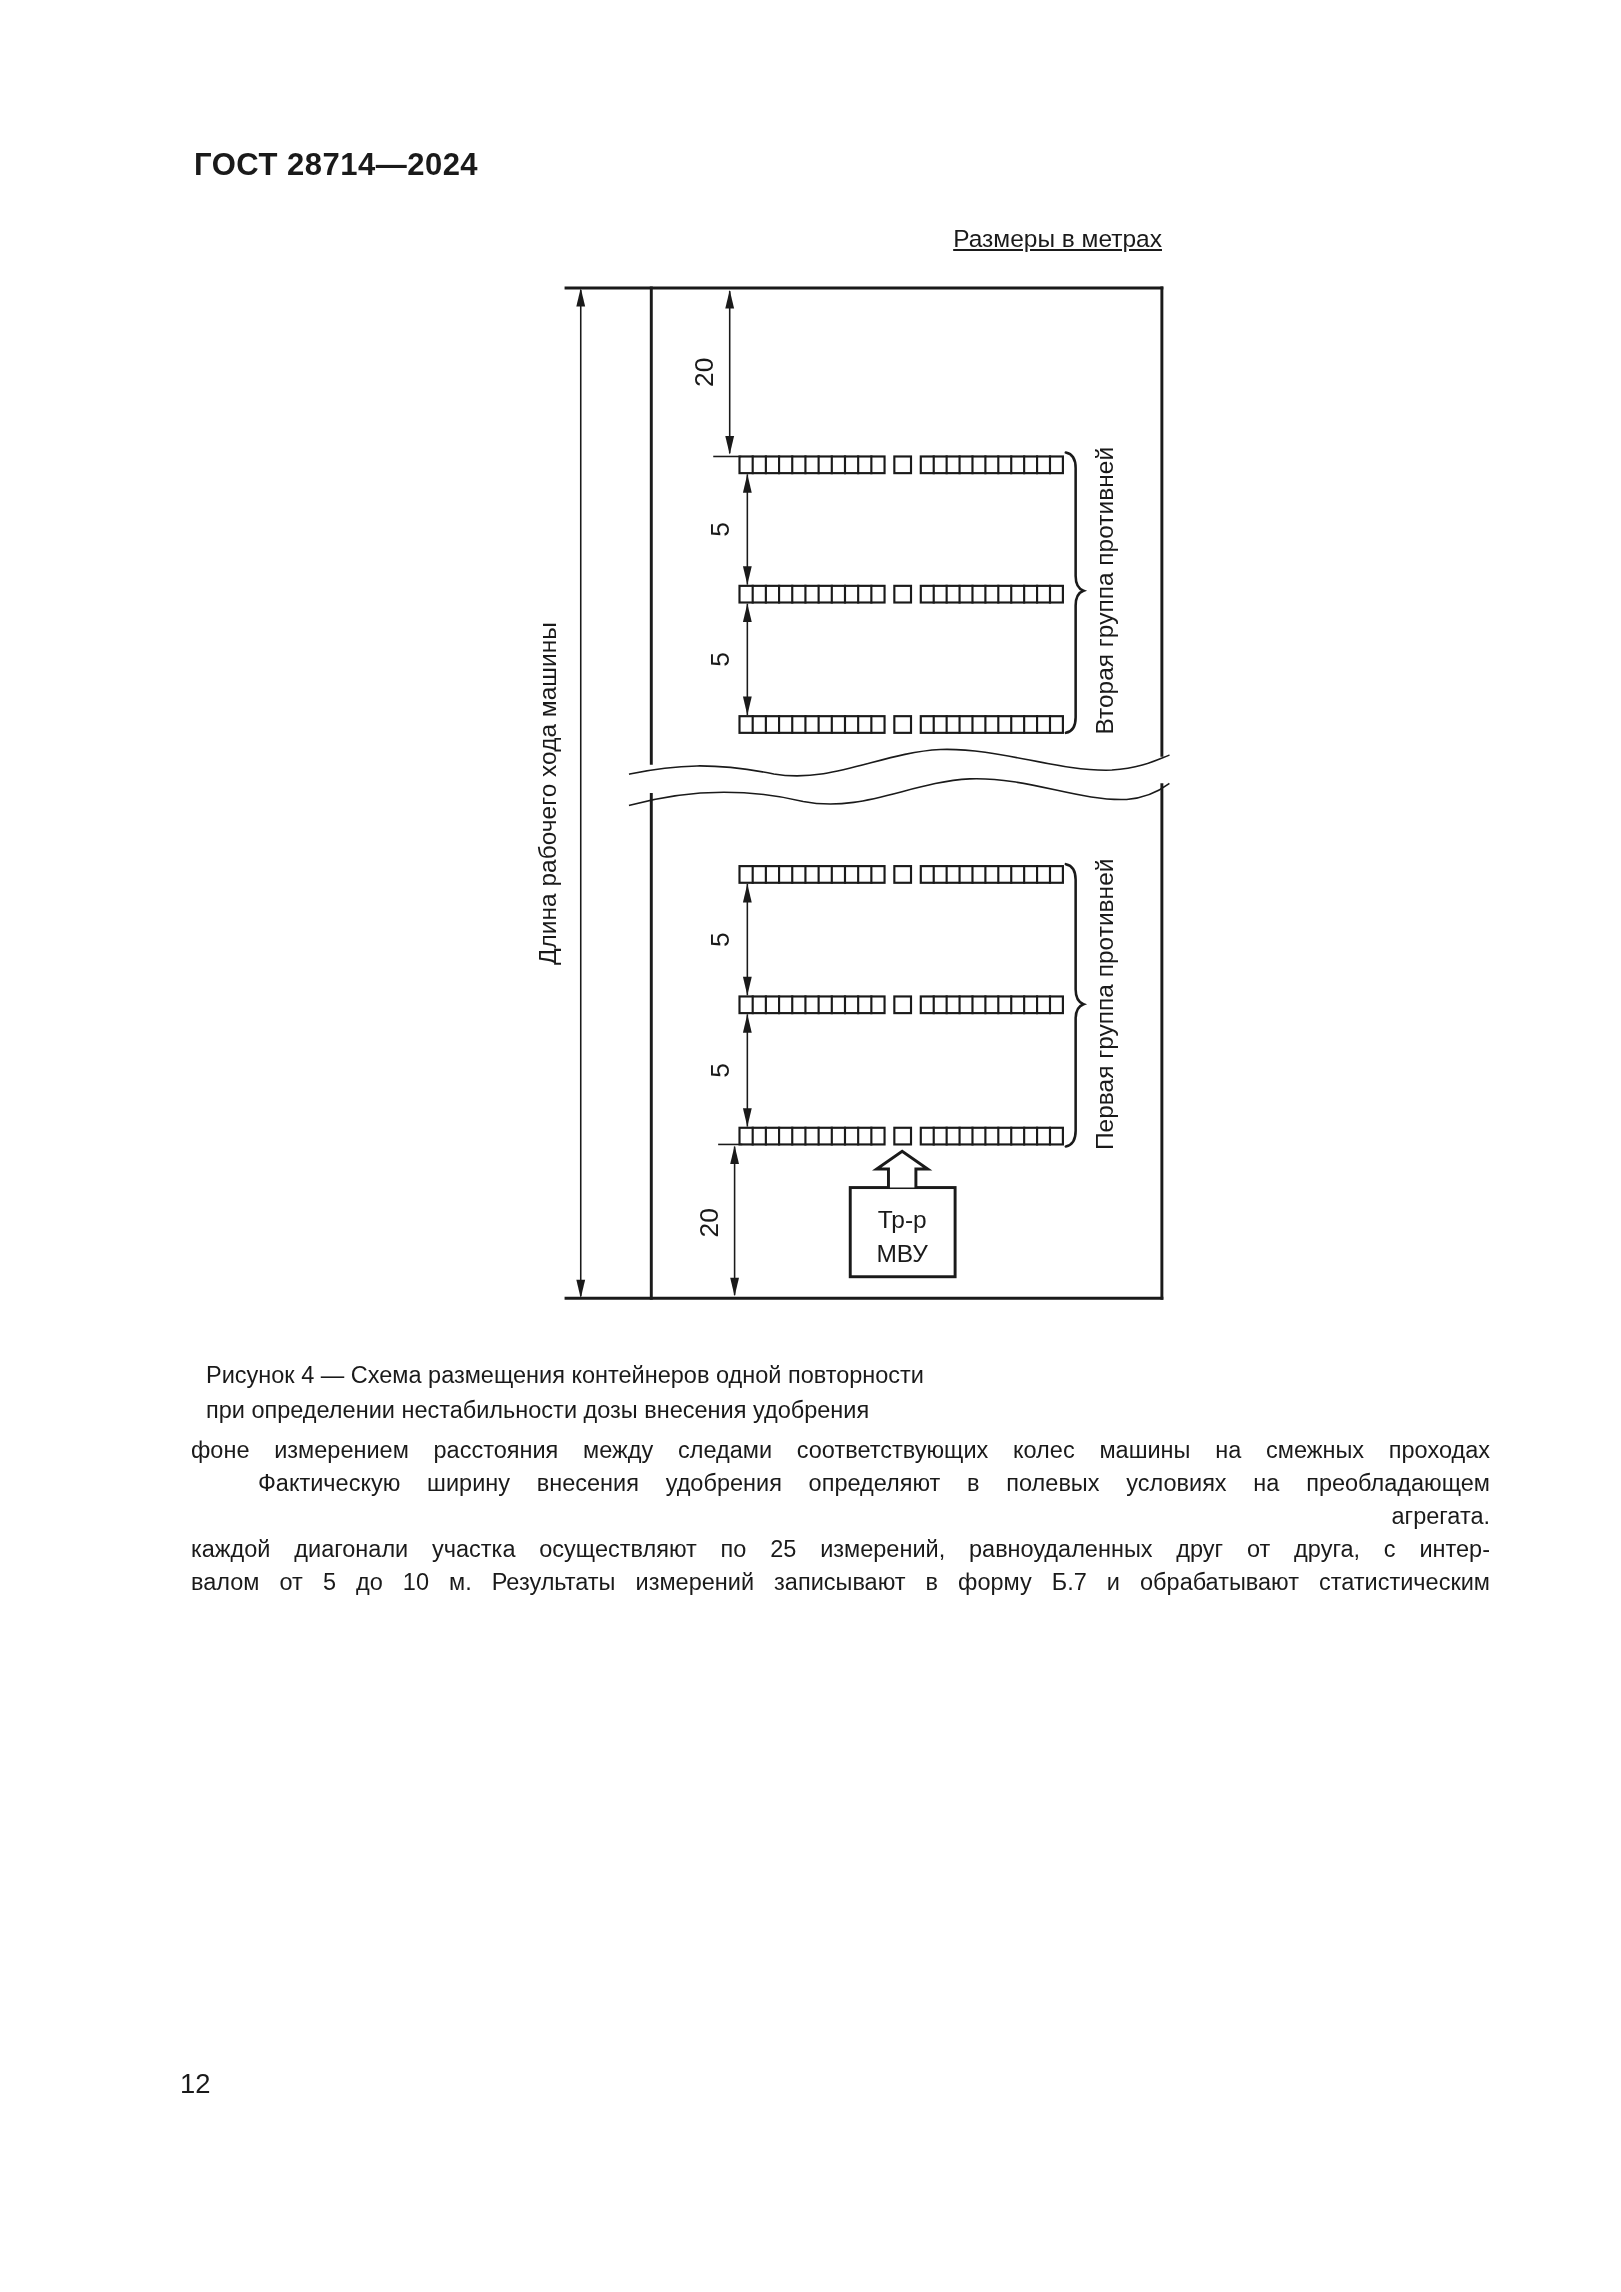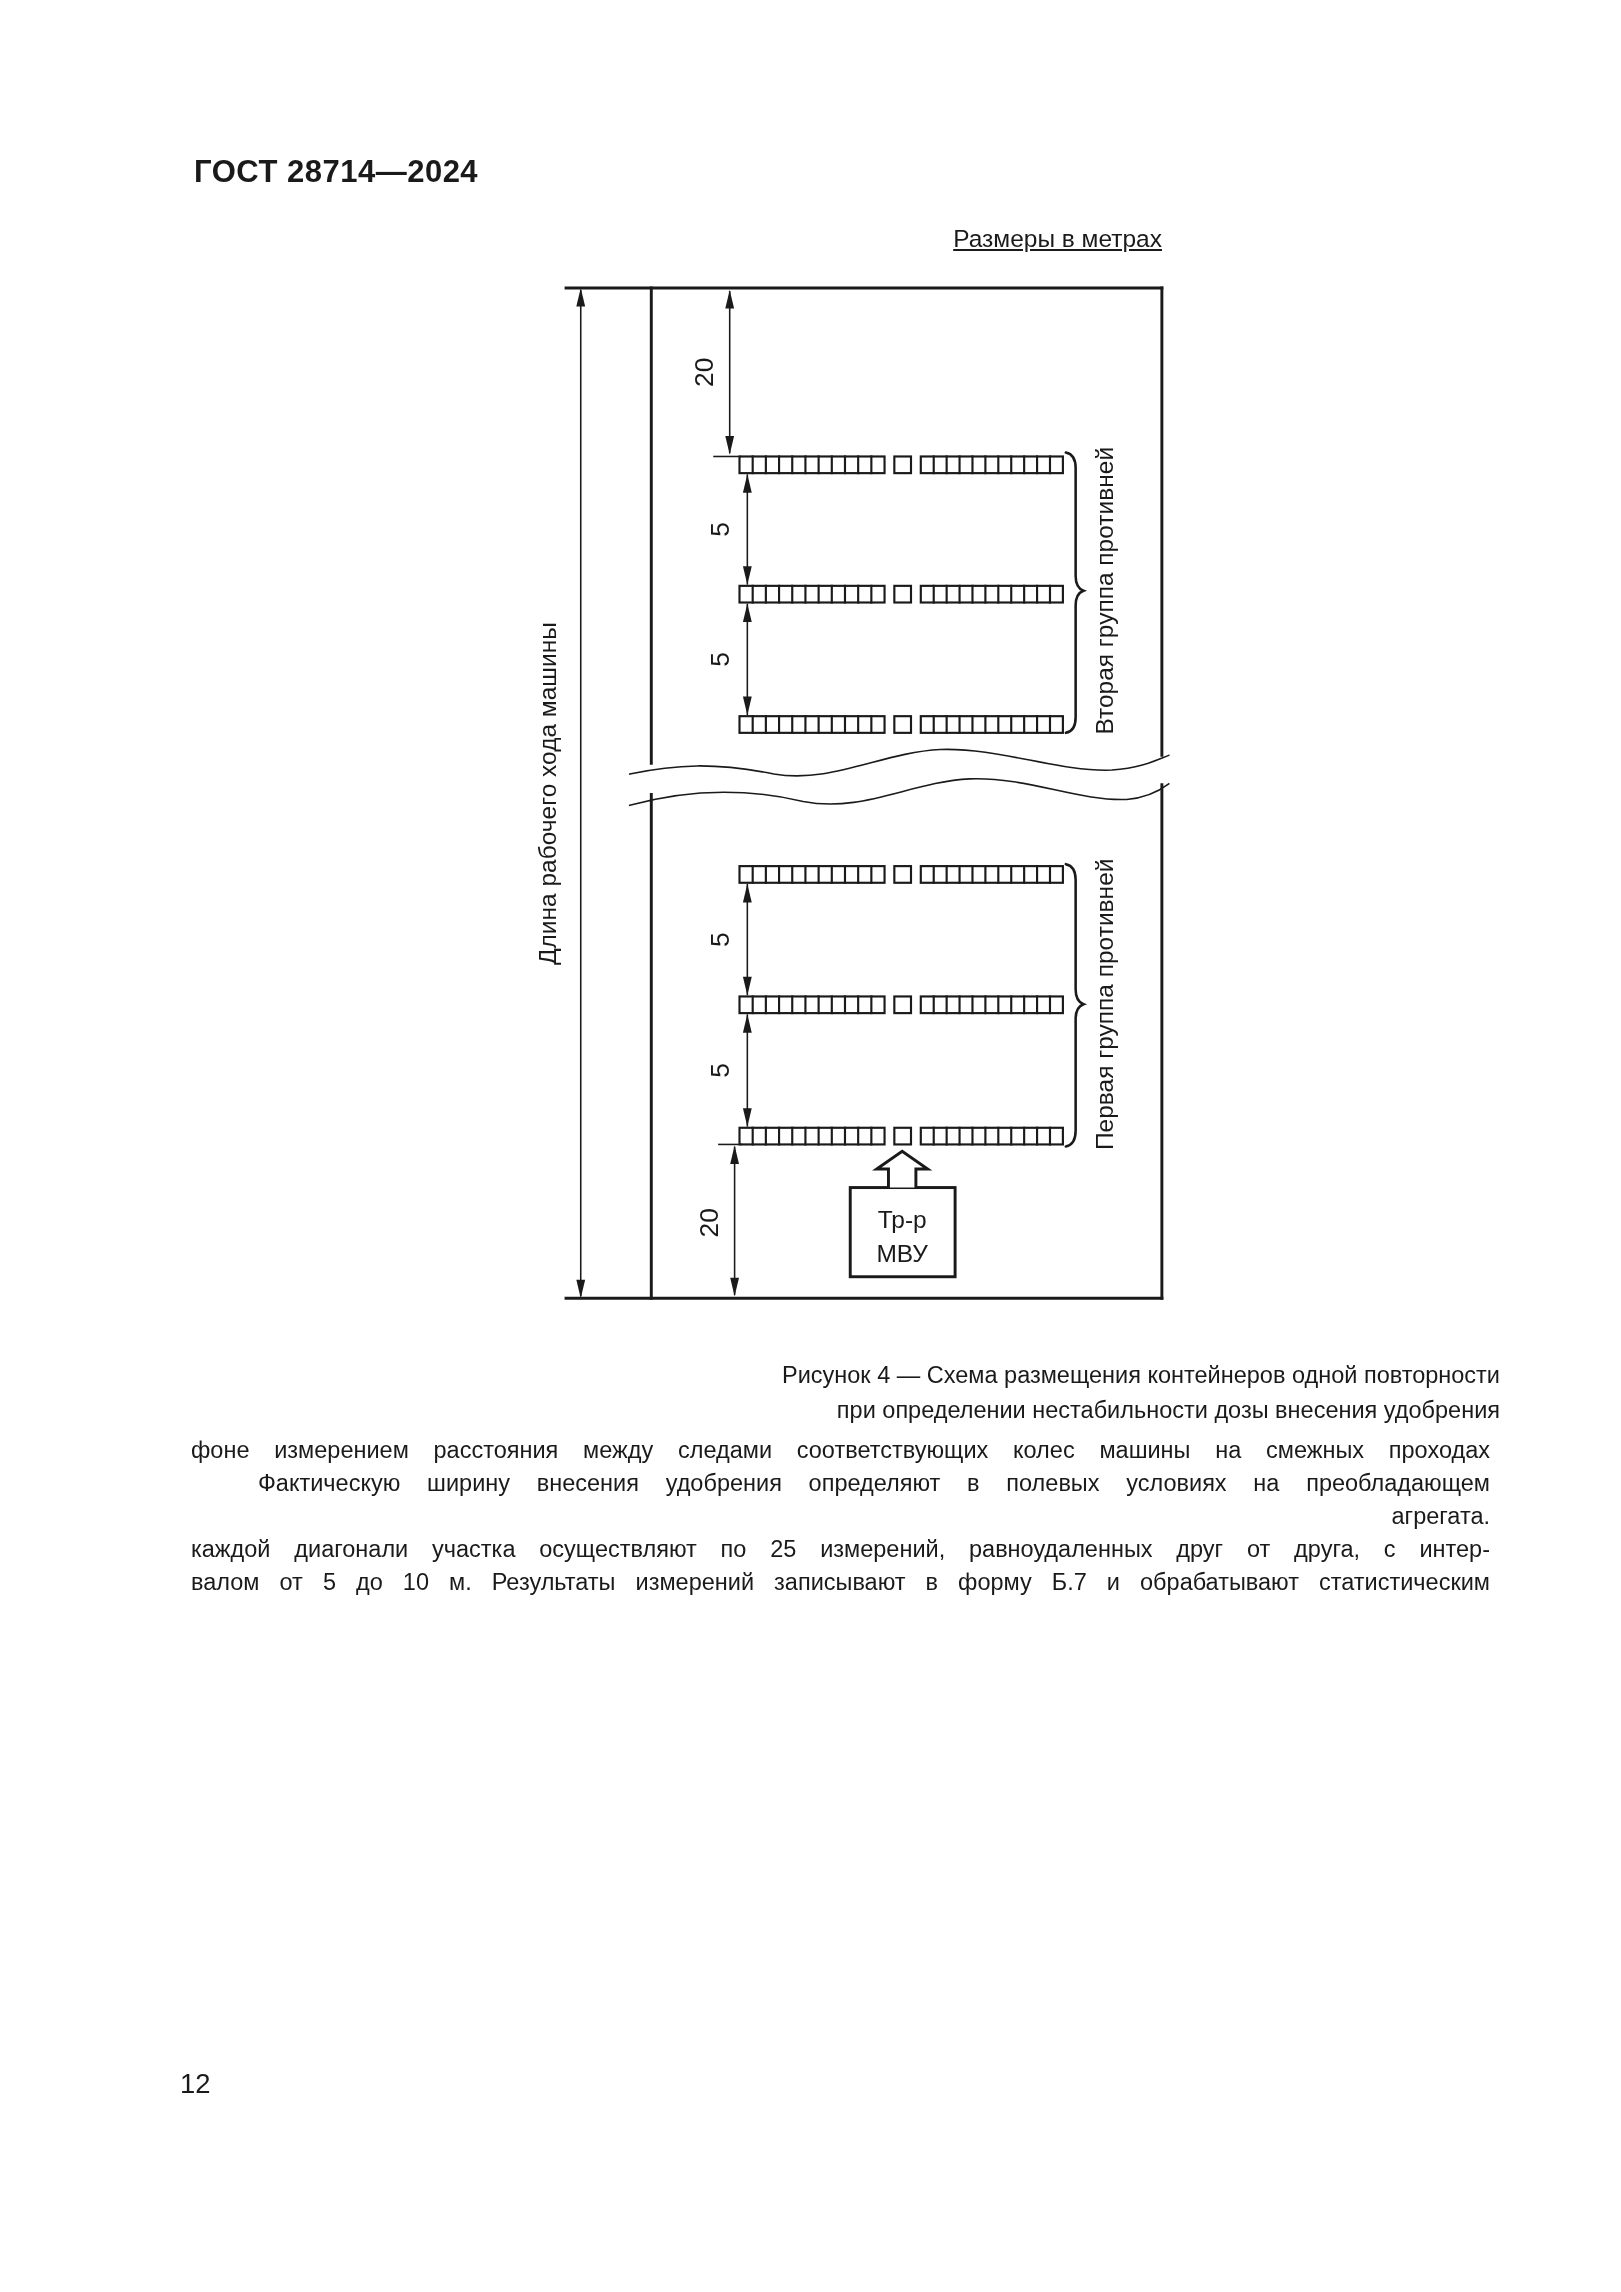--- a/index.html
+++ b/index.html
@@ -6,30 +6,30 @@
   .page{
     position:relative;
     width:1621px;height:2293px;
     background:#ffffff;
     font-family:"Liberation Sans", sans-serif;
     color:#1a1a1a;
     overflow:hidden;
   }
   .doc-header{
     position:absolute;left:194px;top:147px;
-    font-size:31px;font-weight:bold;letter-spacing:0.5px;margin-top:7px;
+    font-size:31px;font-weight:bold;letter-spacing:0.5px;
   }
   .units-note{
     position:absolute;left:770px;top:225px;width:392px;
     font-size:24.5px;text-align:right;text-decoration:underline;
   }
   .figure-svg{position:absolute;left:519px;top:274px;}
   .caption{
     position:absolute;left:206px;top:1358px;width:1294px;
-    font-size:23.5px;line-height:35px;text-align:right;
+    font-size:23.5px;line-height:35px;text-align:left;
   }
   .bodytext{
     position:absolute;left:191px;top:1434px;width:1299px;
     font-size:23.5px;line-height:33px;
   }
   .jline{text-align:justify;text-align-last:justify;}
   .lline{text-align:right;}
   .indent{text-indent:67px;}
   .page-number{
     position:absolute;left:180px;top:2068px;

